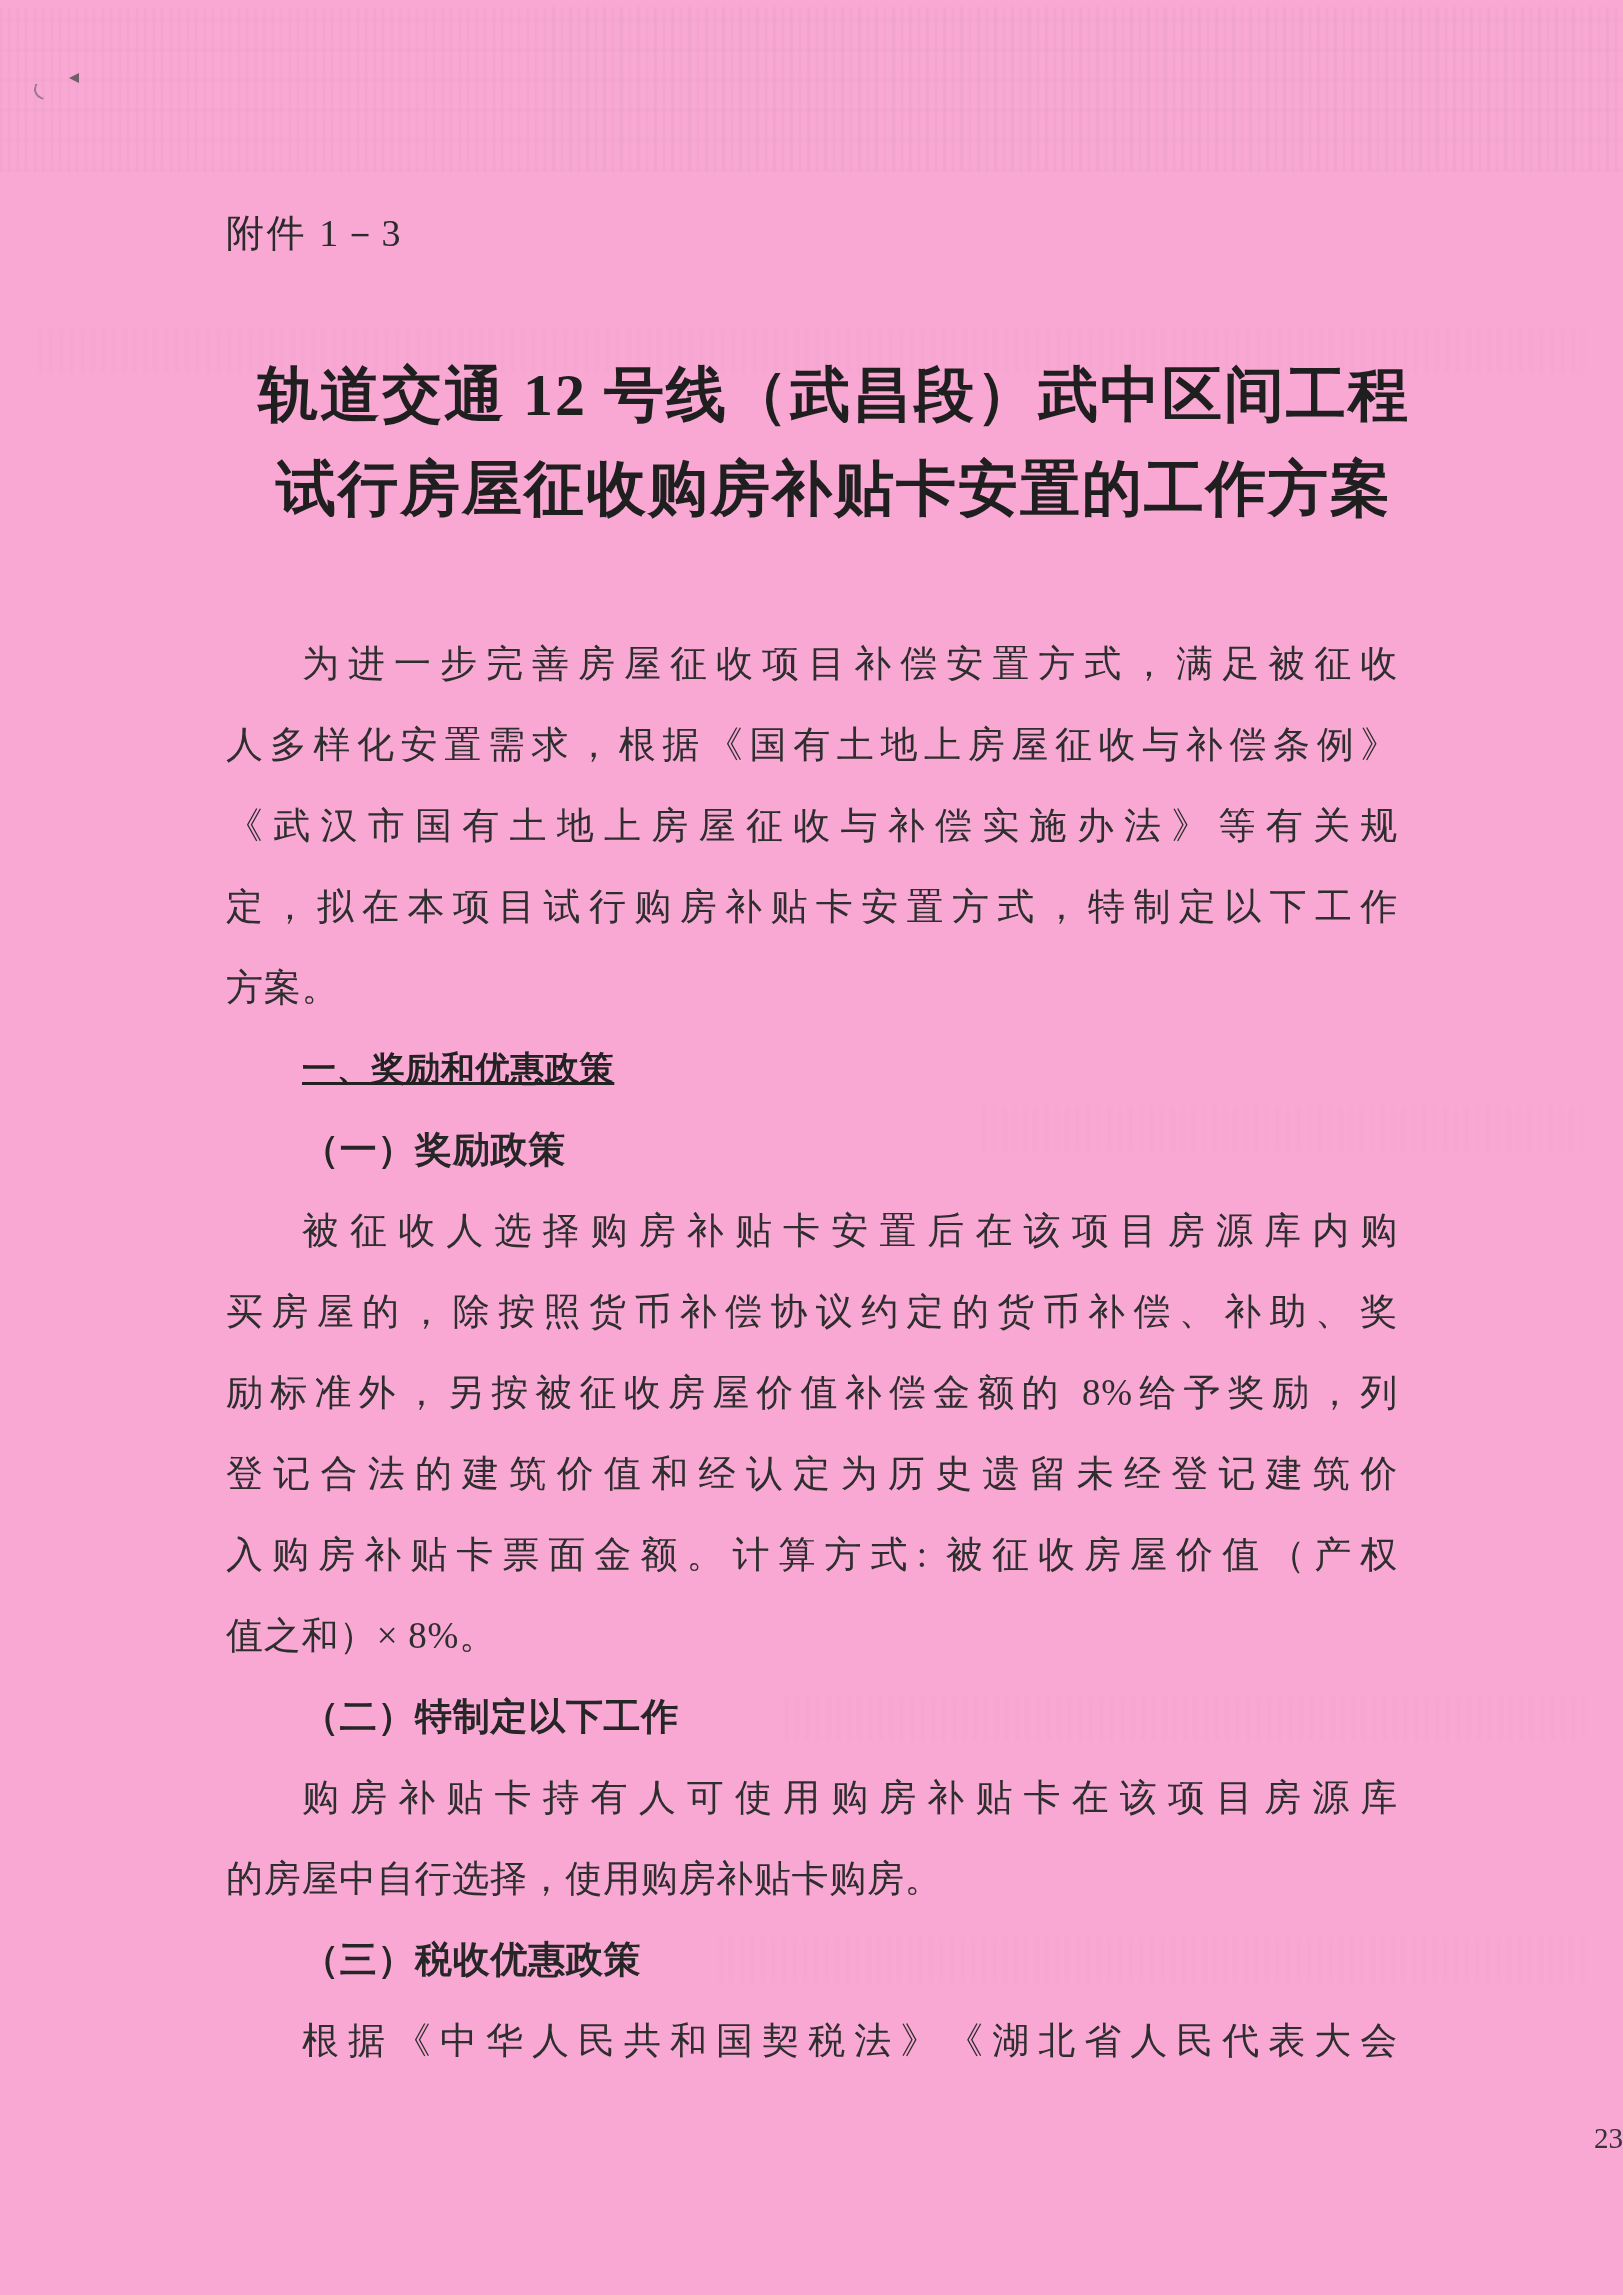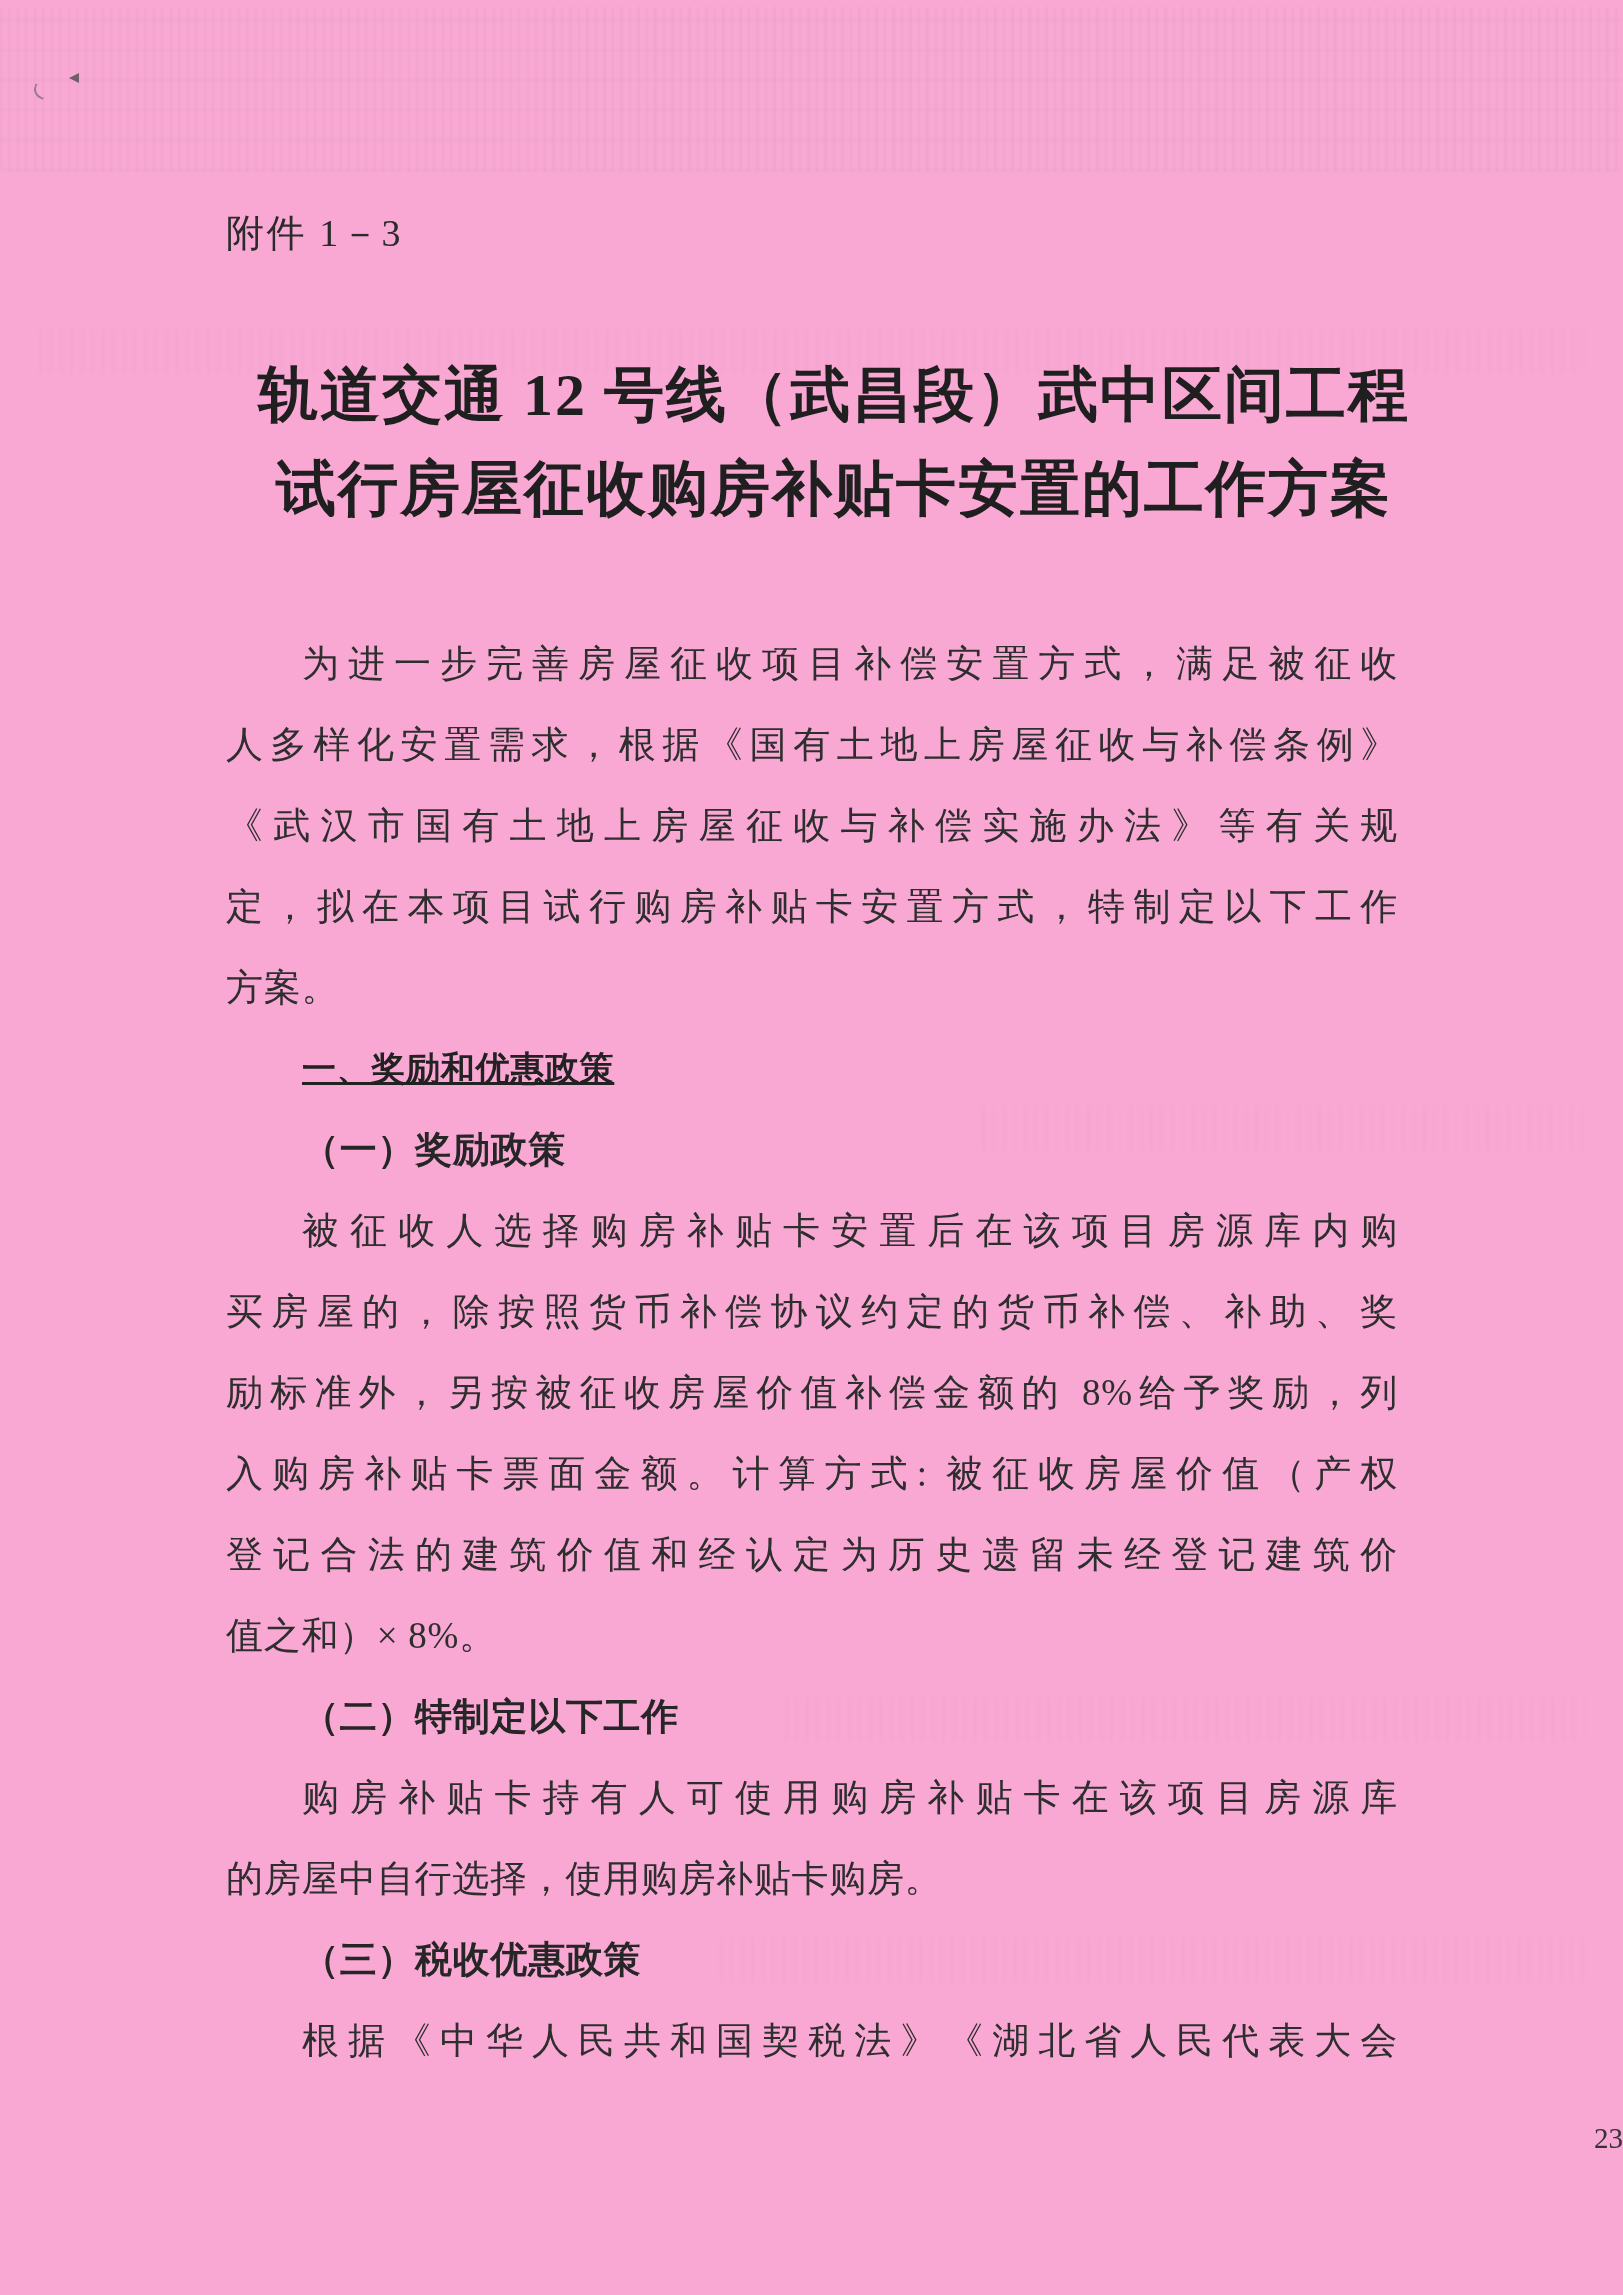--- a/index.html
+++ b/index.html
@@ -124,22 +124,22 @@
       <div class="line indent justify">为进一步完善房屋征收项目补偿安置方式，满足被征收</div>
       <div class="line justify">人多样化安置需求，根据《国有土地上房屋征收与补偿条例》</div>
       <div class="line justify">《武汉市国有土地上房屋征收与补偿实施办法》等有关规</div>
       <div class="line justify">定，拟在本项目试行购房补贴卡安置方式，特制定以下工作</div>
       <div class="line">方案。</div>
       <div class="line indent heading1">一、奖励和优惠政策</div>
       <div class="line indent heading2">（一）奖励政策</div>
       <div class="line indent justify">被征收人选择购房补贴卡安置后在该项目房源库内购</div>
       <div class="line justify">买房屋的，除按照货币补偿协议约定的货币补偿、补助、奖</div>
       <div class="line justify">励标准外，另按被征收房屋价值补偿金额的 8%给予奖励，列</div>
+      <div class="line justify">登记合法的建筑价值和经认定为历史遗留未经登记建筑价</div>
       <div class="line justify">入购房补贴卡票面金额。计算方式: 被征收房屋价值（产权</div>
-      <div class="line justify">登记合法的建筑价值和经认定为历史遗留未经登记建筑价</div>
       <div class="line">值之和）× 8%。</div>
       <div class="line indent heading2">（二）特制定以下工作</div>
       <div class="line indent justify">购房补贴卡持有人可使用购房补贴卡在该项目房源库</div>
       <div class="line">的房屋中自行选择，使用购房补贴卡购房。</div>
       <div class="line indent heading2">（三）税收优惠政策</div>
       <div class="line indent justify">根据《中华人民共和国契税法》《湖北省人民代表大会</div>
     </div>
 
   <div class="page-number">23</div>
 

